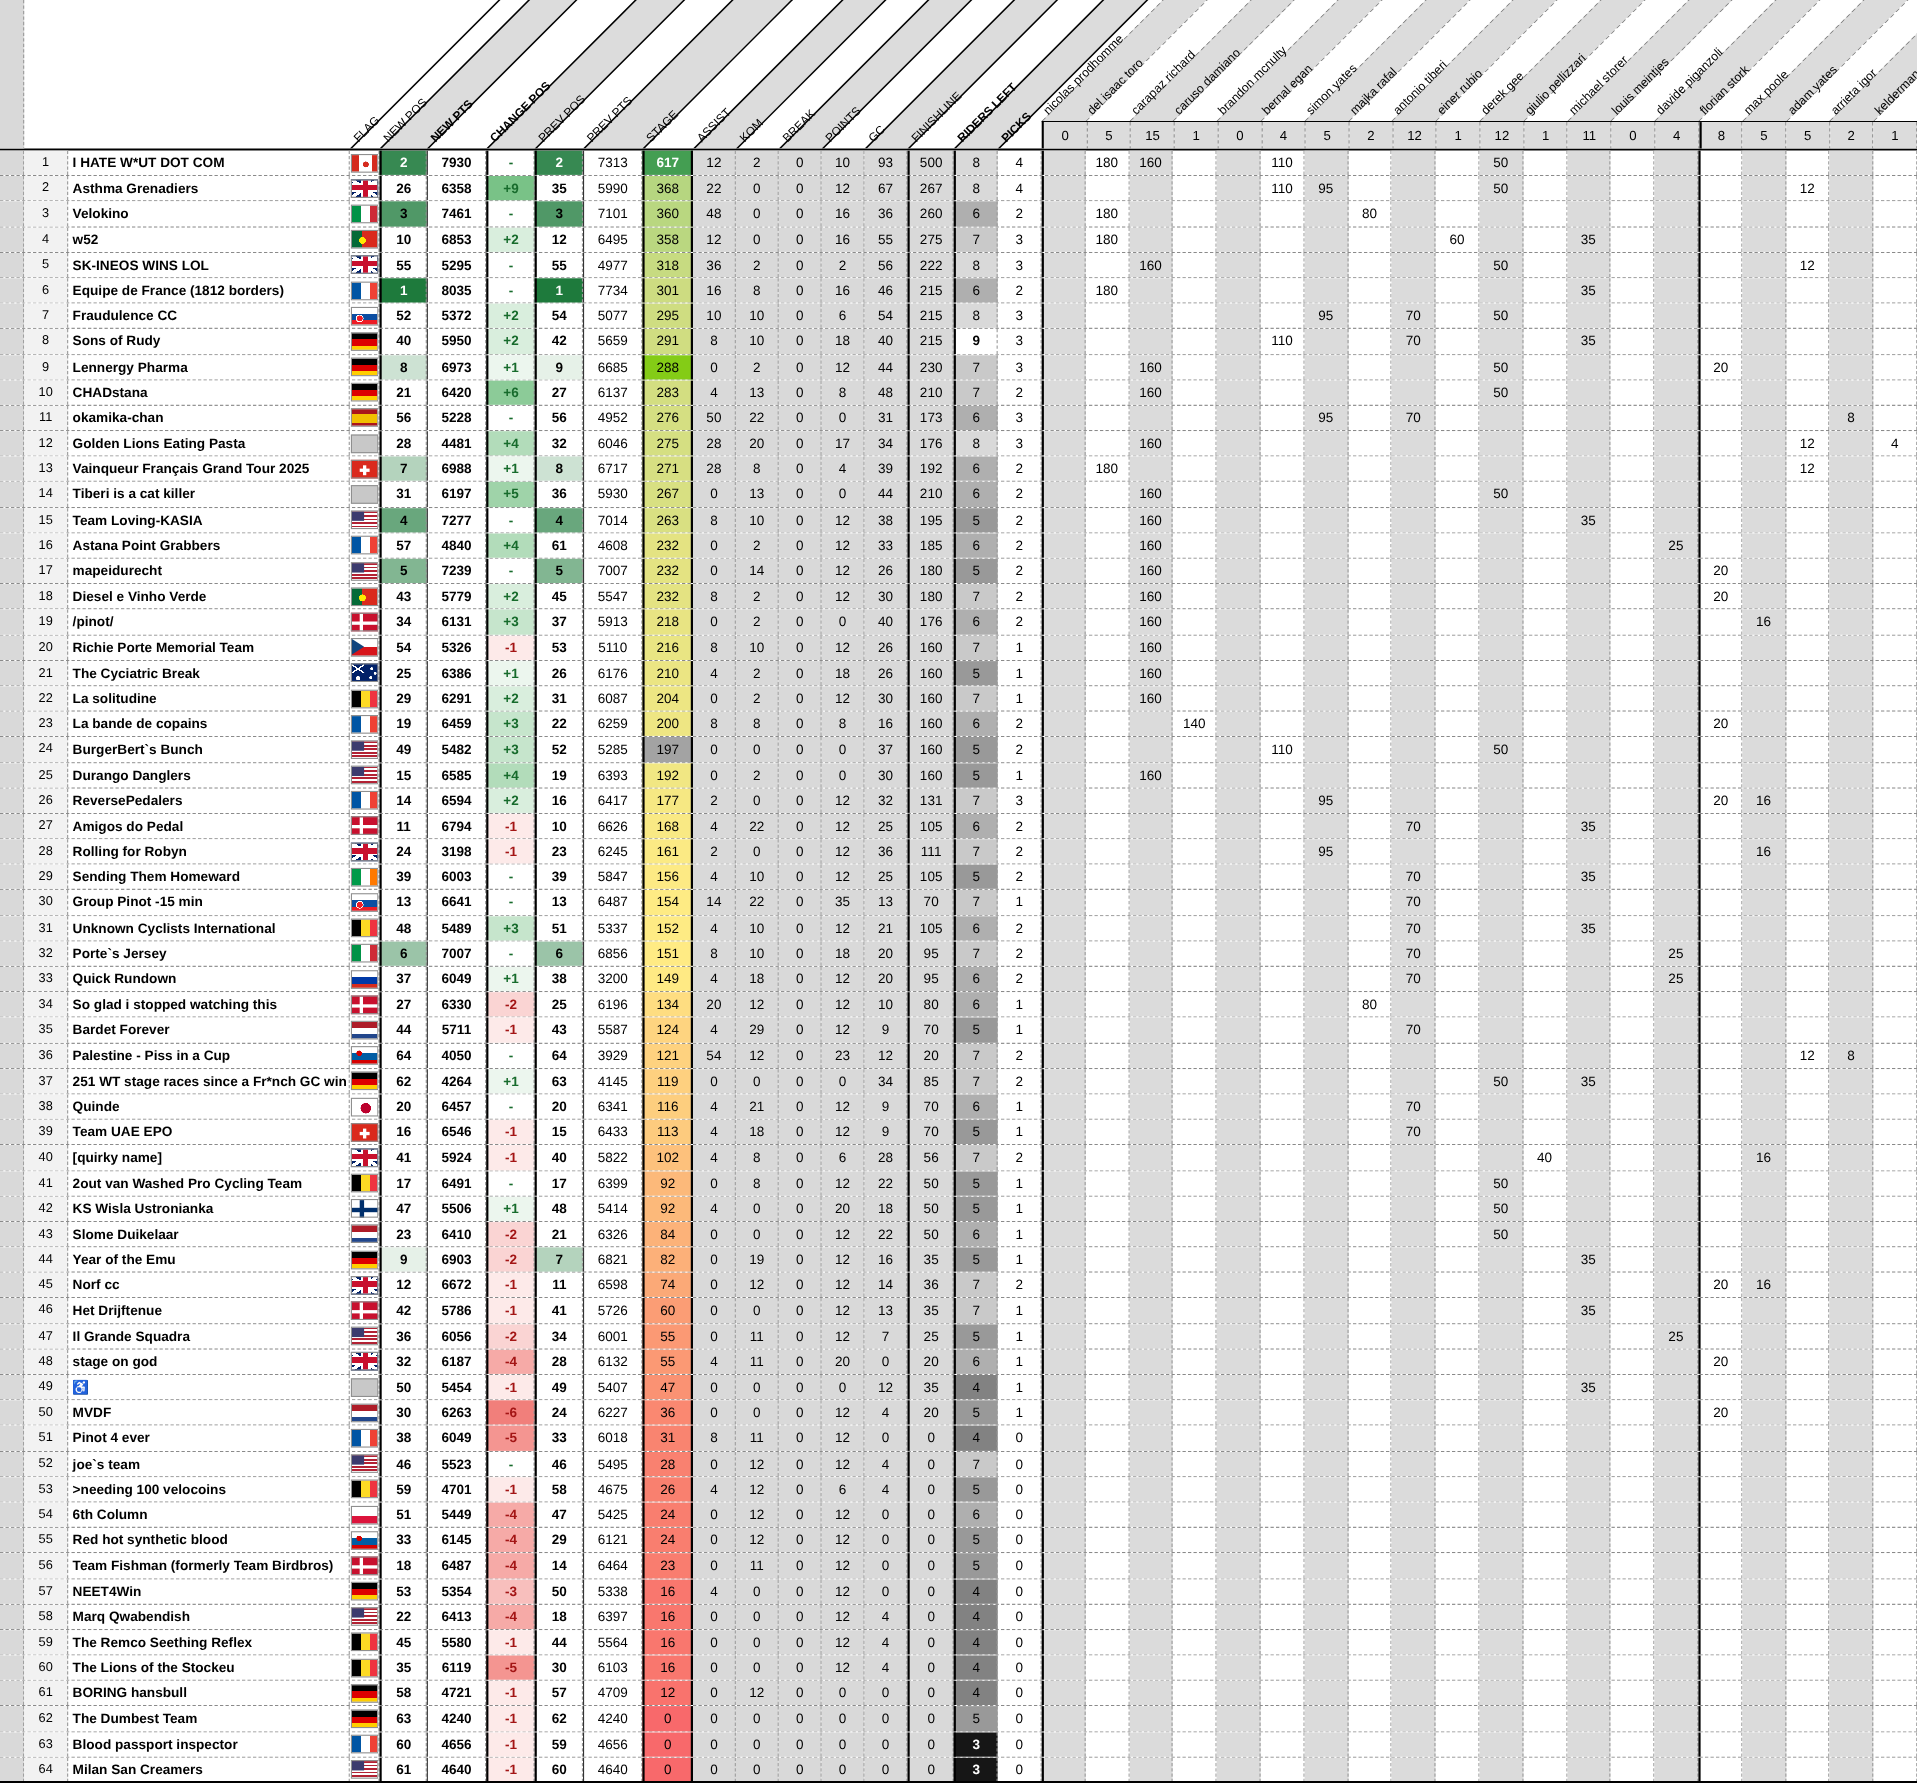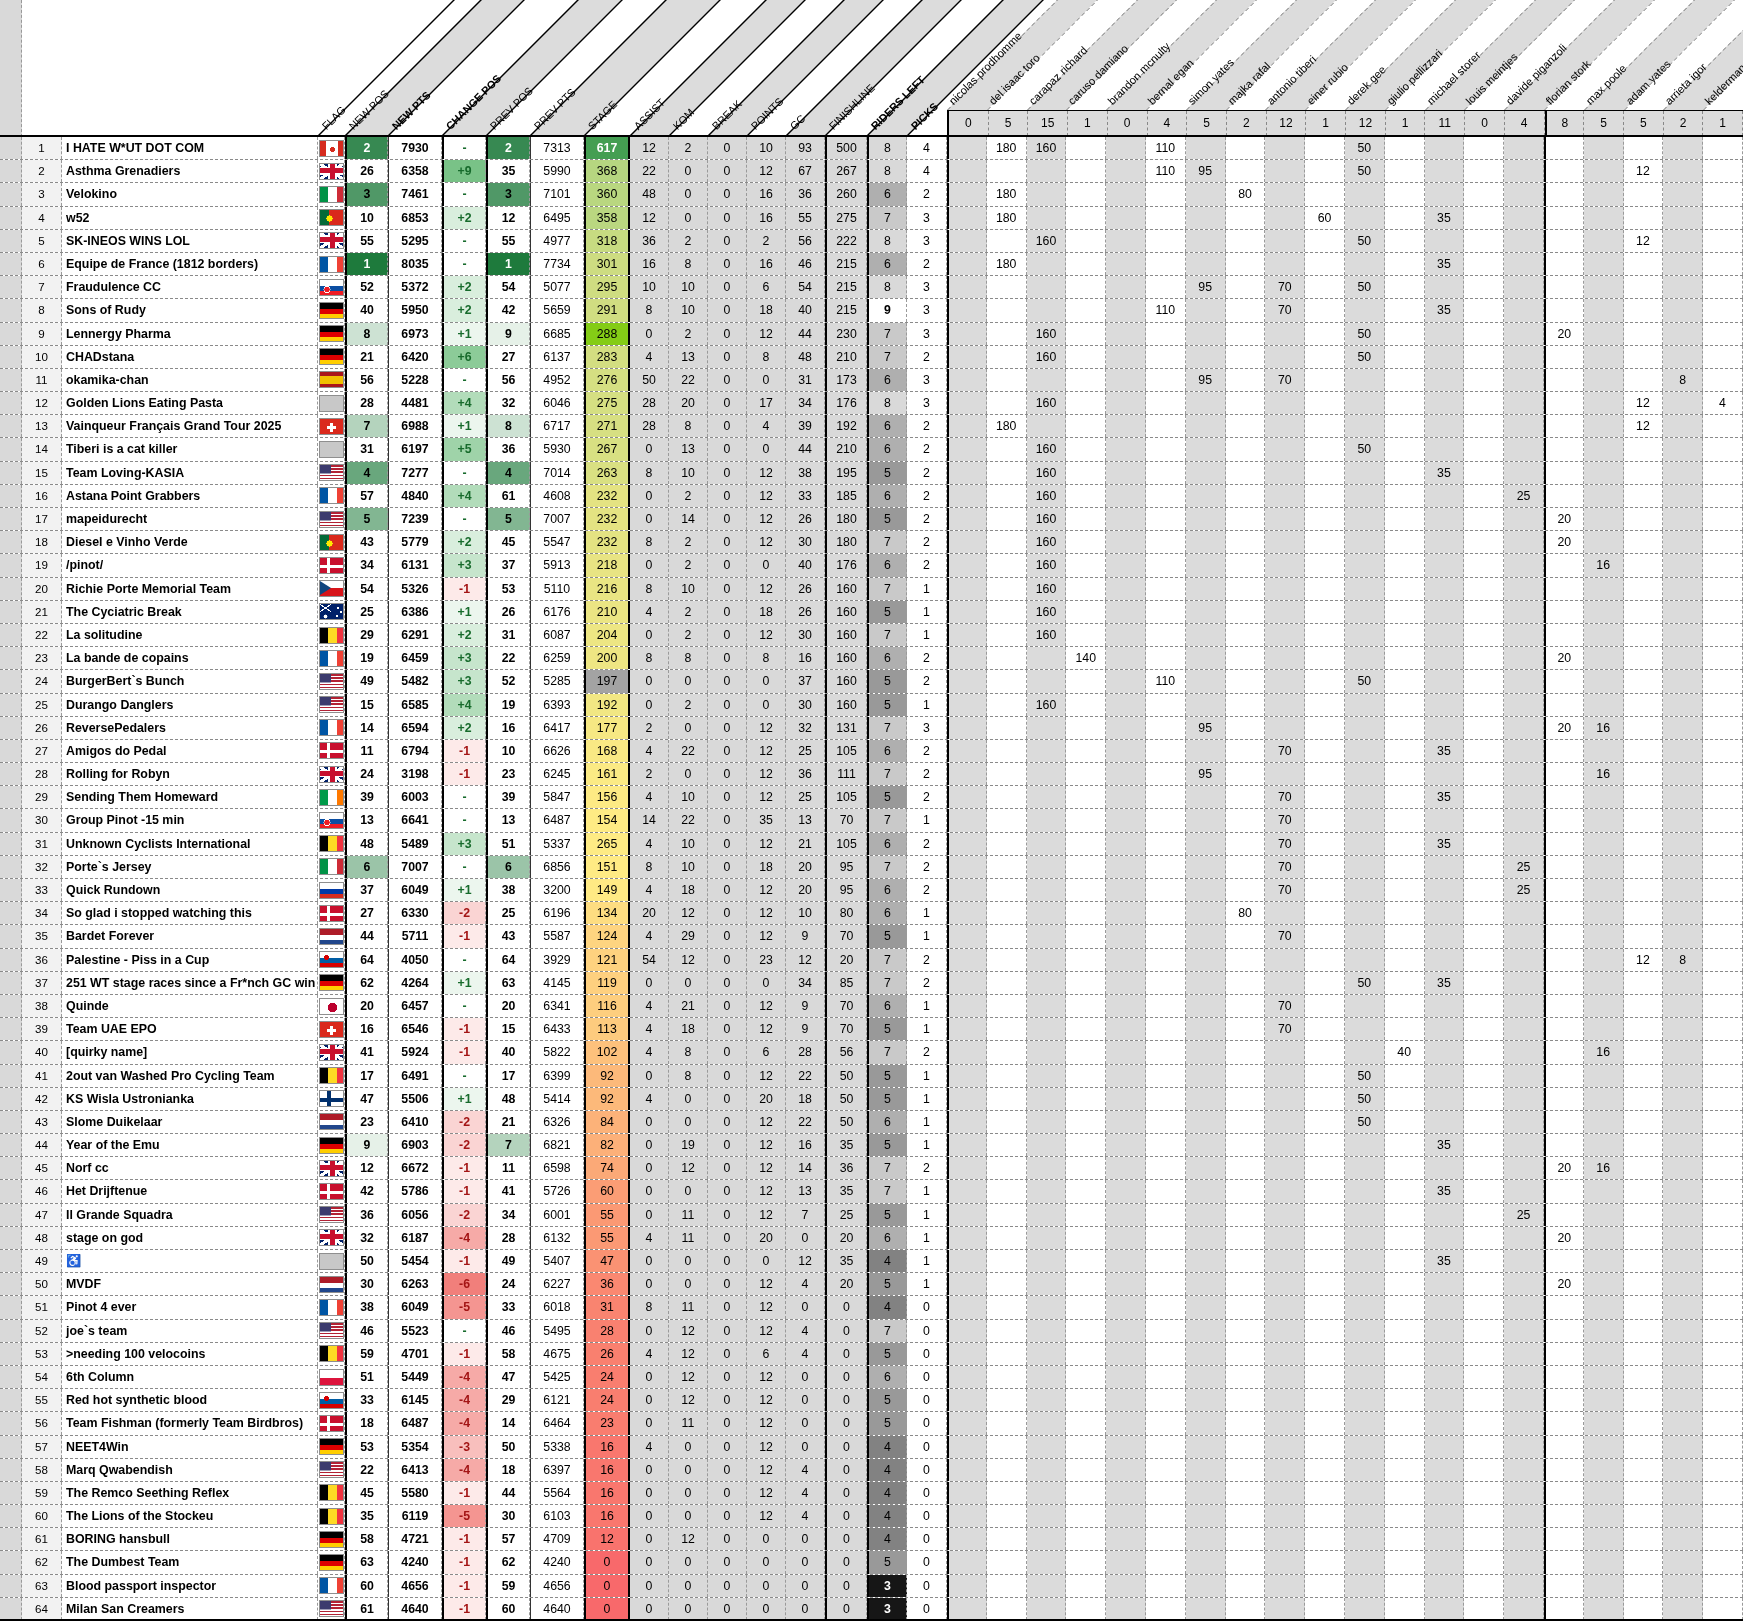--- a/index.html
+++ b/index.html
@@ -1431,21 +1431,21 @@
         <div class="cl c-num">31</div>
         <div class="cl c-name">Unknown Cyclists International</div>
         <div class="cl c-flag">
           <div class="flag f-be"></div>
         </div>
         <div class="cl c-npos">48</div>
         <div class="cl c-npts">5489</div>
         <div class="cl c-chg" style="color: rgb(23, 107, 44); background: rgb(198, 229, 204);">+3</div>
         <div class="cl c-ppos">51</div>
         <div class="cl c-ppts">5337</div>
-        <div class="cl c-stage" style="background: rgb(254, 235, 132);">265</div>
+        <div class="cl c-stage" style="background: rgb(254, 235, 132);">152</div>
         <div class="cl c-stat">4</div>
         <div class="cl c-stat">10</div>
         <div class="cl c-stat">0</div>
         <div class="cl c-stat">12</div>
         <div class="cl c-stat">21</div>
         <div class="cl c-fin">105</div>
         <div class="cl c-rl" style="background: rgb(175, 175, 175);">6</div>
         <div class="cl c-pk">2</div>
         <div class="cl c-rider first odd"></div>
         <div class="cl c-rider"></div>

